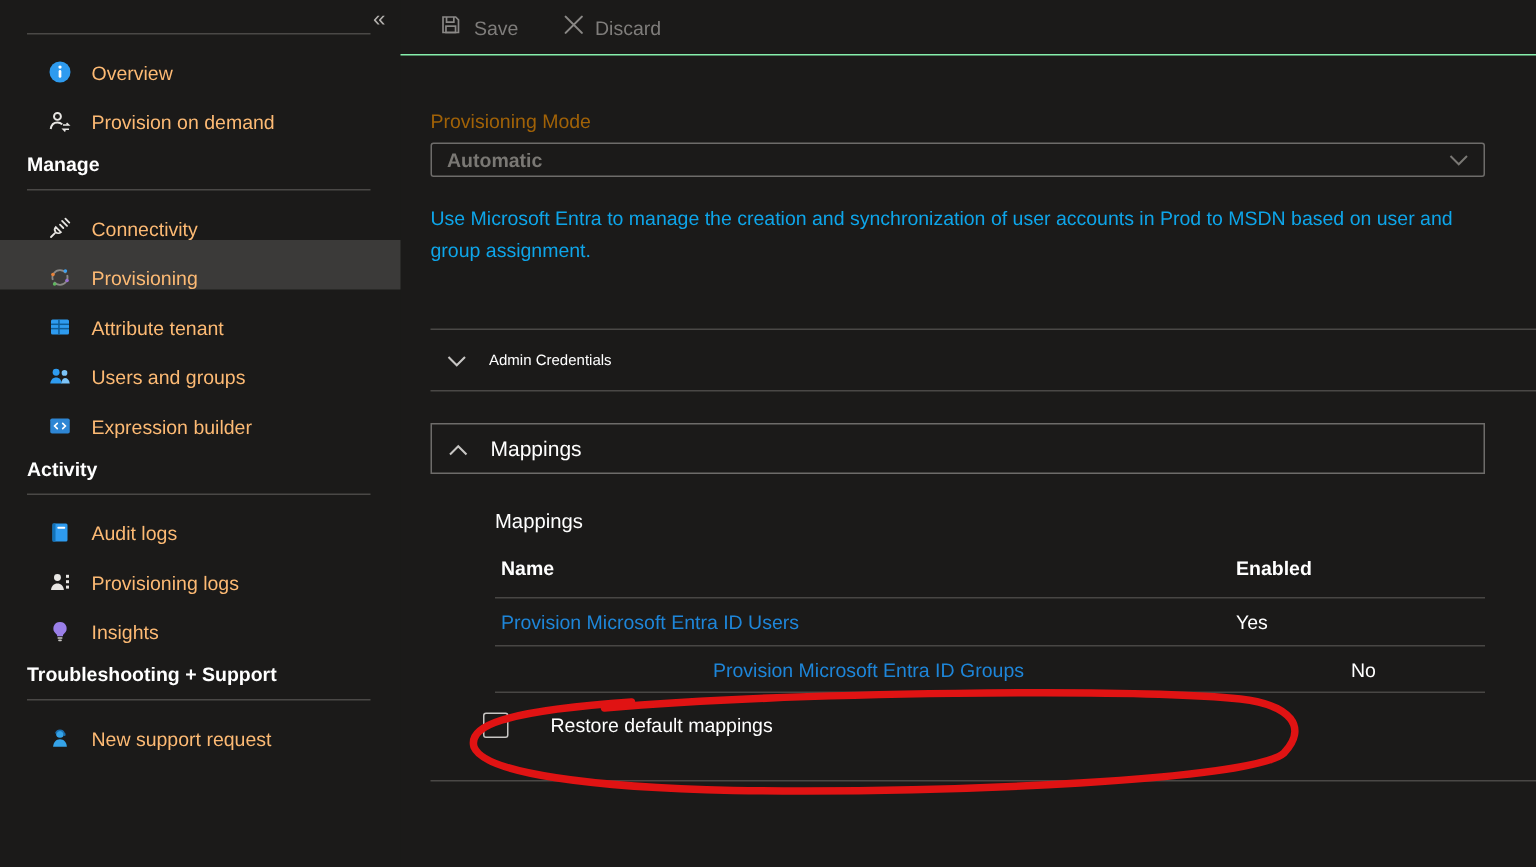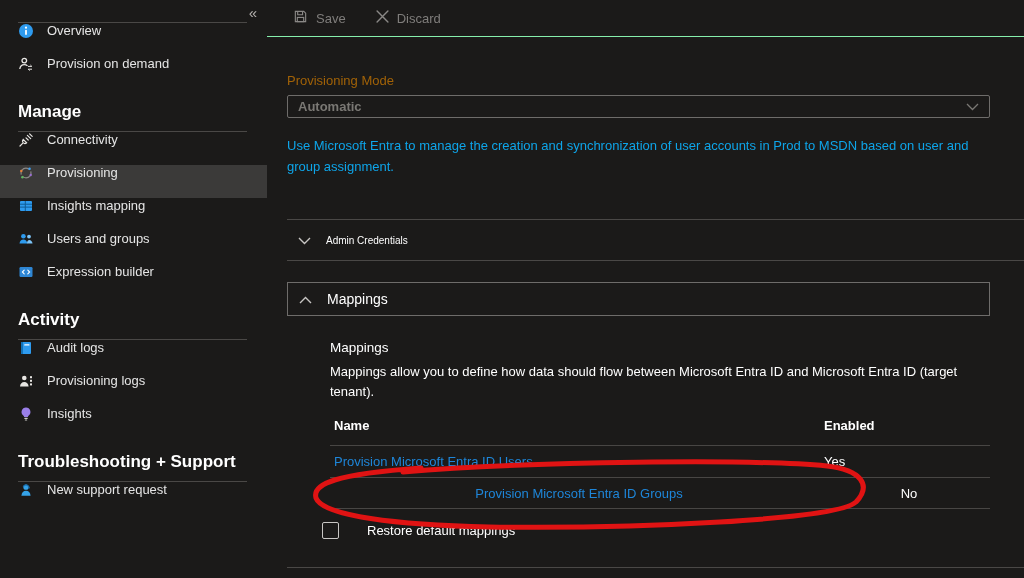--- a/index.html
+++ b/index.html
@@ -5,24 +5,24 @@
   * { margin:0; padding:0; box-sizing:border-box; }
   html,body { width:1024px; height:578px; background:#1b1a19; overflow:hidden; }
   body { font-family:"Liberation Sans","DejaVu Sans",sans-serif; color:#ffffff; font-size:13px; }
   .page { position:relative; width:1024px; height:578px; background:#1b1a19; }
 
   
   .sidebar { position:absolute; left:0; top:0; width:267px; height:578px; background:#1b1a19; }
   .sb-collapse { position:absolute; right:10px; top:4px; color:#b3b0ad; font-size:15px; cursor:pointer; }
   .sb-divider { border-top:1px solid #4a4846; margin:0 20px 0 18px; }
   .sb-divider.top { margin-top:22px; }
-  .sb-item { display:flex; align-items:flex-start; gap:13px; height:33px; padding-left:18px; cursor:pointer; color:#e5e5e5; }
+  .sb-item { display:flex; align-items:flex-end; gap:13px; height:33px; padding-left:32px; cursor:pointer; color:#fdba74; }
   .sb-item.selected { background:#3b3a39; }
   .sb-item .ic { width:16px; height:16px; display:inline-flex; align-items:center; justify-content:center; flex:0 0 16px; }
-  .sb-header { padding:13px 0 9px 18px; font-weight:bold; font-size:17px; color:#ffffff; }
+  .sb-header { padding:13px 0 9px 18px; font-weight:bold; font-size:13px; color:#ffffff; }
 
   
   .main { position:absolute; left:267px; top:0; width:757px; height:578px; }
   .toolbar { display:flex; align-items:center; height:37px; padding-left:26px; gap:30px; border-bottom:1px solid #86efac; }
   .tb-btn { display:flex; align-items:center; gap:8px; color:#7f7d7b; cursor:pointer; }
   .content { padding-left:20px; }
   .field-label { margin-top:36px; color:#a16207; }
   .select { margin-top:7px; width:703px; height:23px; border:1px solid #6e6c6a; border-radius:2px;
             display:flex; align-items:center; justify-content:space-between; padding:0 10px; color:#7a7874;font-weight:bold; }
   .desc { margin-top:17px; width:700px; line-height:21px; color:#0ea5e9; }
@@ -110,21 +110,21 @@
 
     <div class="sb-item">
       <span class="ic">
         <svg width="16" height="16" viewBox="0 0 16 16">
             <rect x="2" y="3" width="12" height="10" rx="1" fill="#2e9bef"></rect>
             <rect x="2" y="5.7" width="12" height="1" fill="#0f5c96"></rect>
             <rect x="2" y="8.6" width="12" height="1" fill="#0f5c96"></rect>
             <rect x="6.8" y="3" width="1" height="10" fill="#0f5c96"></rect>
           </svg>
       </span>
-      <span>Insights mapping</span>
+      <span>Attribute tenant</span>
     </div>
 
     <div class="sb-item">
       <span class="ic">
         <svg width="16" height="16" viewBox="0 0 16 16">
             <circle cx="5.4" cy="5.2" r="2.3" fill="#2e9bef"></circle>
             <path d="M1.5 12.6c.3-2.6 1.9-4 3.9-4s3.6 1.4 3.9 4z" fill="#2e9bef"></path>
             <circle cx="11" cy="5.6" r="1.9" fill="#7cc4f8"></circle>
             <path d="M8.9 12.6c.2-2.2 1-3.6 2.4-3.6 1.6 0 2.9 1.3 3.2 3.6z" fill="#7cc4f8"></path>
           </svg>
@@ -251,21 +251,20 @@
         <span>
           <svg width="13" height="8" viewBox="0 0 13 8" fill="none" stroke="#c8c6c4" stroke-width="1.4">
               <path d="M1 7l5.5-5.5L12 7"></path>
             </svg>
         </span>
         <span class="label">Mappings</span>
       </div>
 
       <div class="map-content">
         <div class="map-title">Mappings</div>
-        <div class="map-desc">Mappings allow you to define how data should flow between Microsoft Entra ID and Microsoft Entra ID (target tenant).</div>
 
         <div class="tbl">
           <div class="tbl-head">
             <span>Name</span>
             <span>Enabled</span>
           </div>
           <div class="tbl-row">
             <a class="link">Provision Microsoft Entra ID Users</a>
             <span>Yes</span>
           </div>

